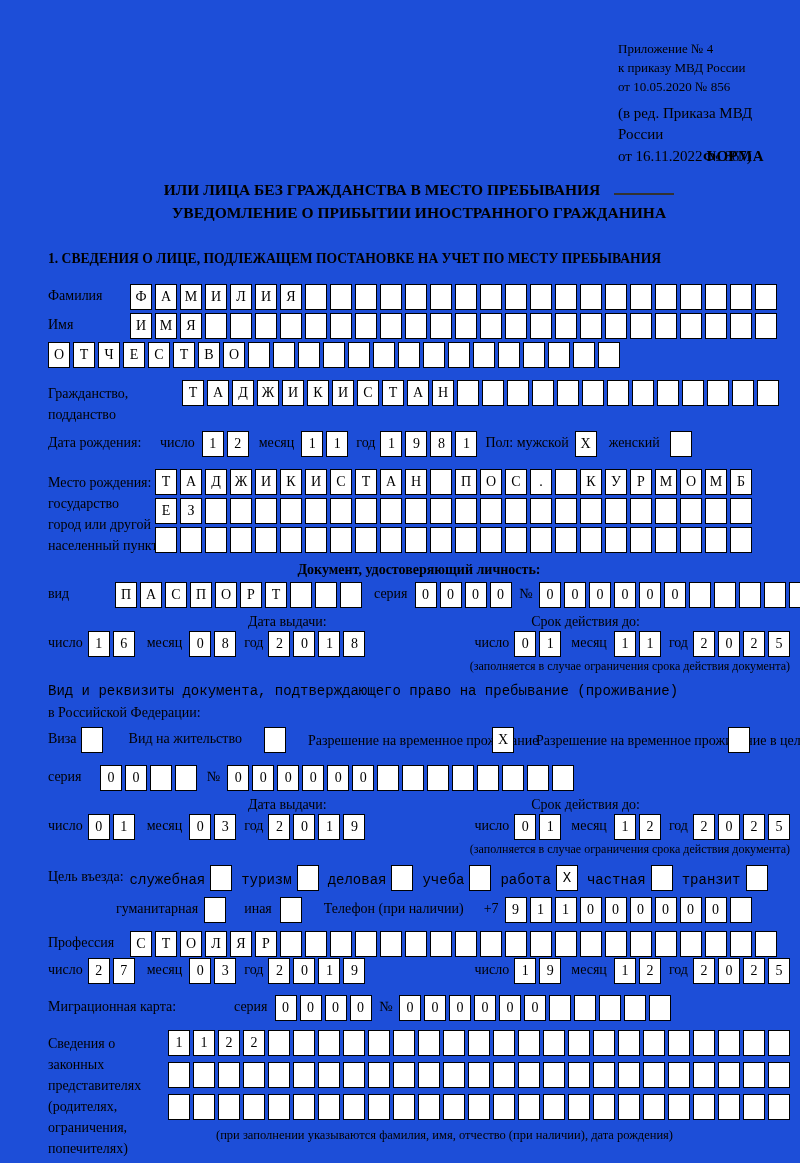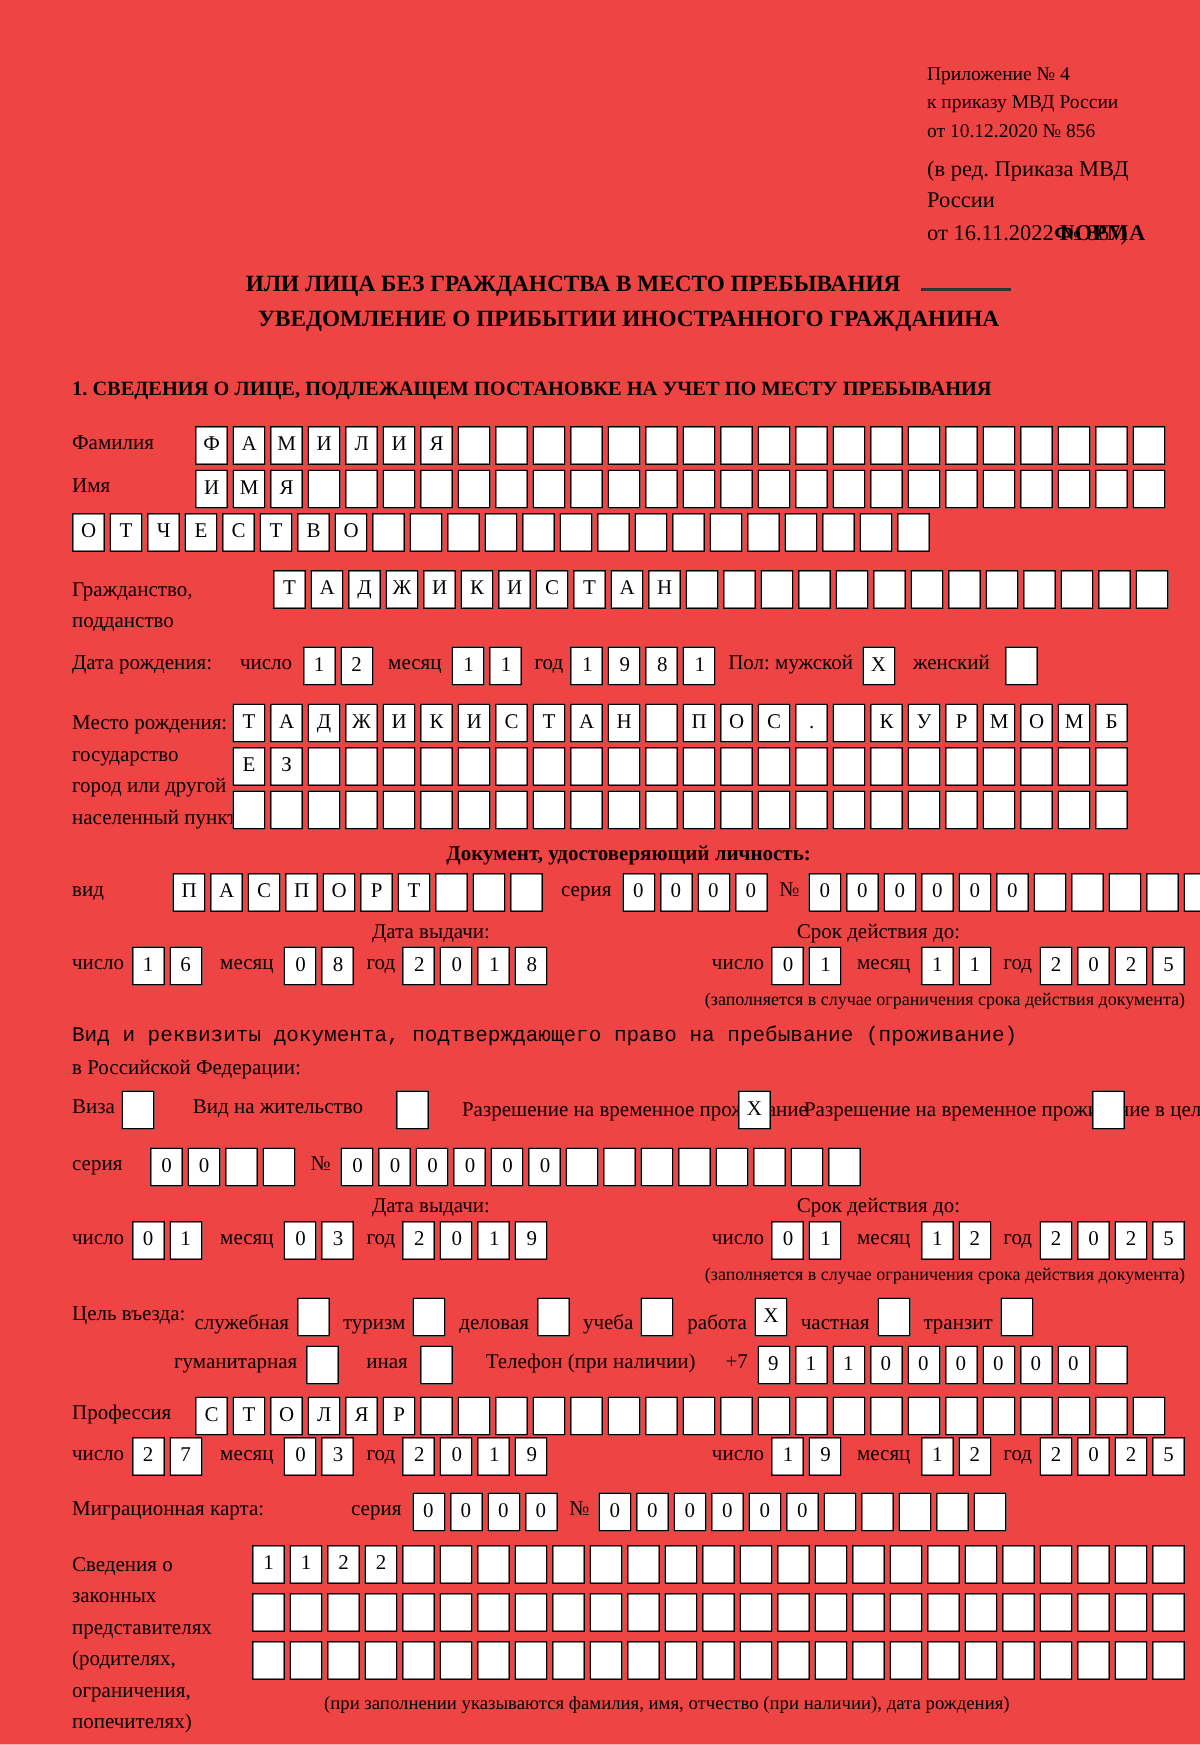--- a/index.html
+++ b/index.html
@@ -1,49 +1,49 @@
 <!DOCTYPE html>
 <html><head>
 <meta charset="utf-8">
 <style>
   html,body{margin:0;padding:0;background:#fff;}
   .page{width:800px;height:1163px;box-sizing:border-box;position:relative;overflow:hidden;
-        background:#ef4444;color:#000;padding:42px 10px 0 48px;
+        background:#1d4ed8;color:#000;padding:42px 10px 0 48px;
         font-family:"Liberation Serif","DejaVu Serif",serif;}
   .appendix{position:absolute;left:618px;top:40px;font-size:13px;line-height:1.45;}
   .appendix .amend{font-size:15px;}
   .appendix .gap{margin-top:6px;}
   .forma{position:absolute;right:36px;top:148px;font-weight:bold;font-size:15px;letter-spacing:.5px;}
   .title{margin-top:136px;text-align:center;font-weight:bold;font-size:15.5px;line-height:1.5;}
   .title-blank{display:inline-block;width:60px;border-bottom:2.5px solid #333;height:13px;margin-left:14px;}
   .section{margin-top:26px;font-weight:bold;font-size:13.6px;}
   .frow{display:flex;align-items:flex-start;font-size:14px;white-space:nowrap;}
   .lbl{flex:none;padding-top:4px;}
   .cells{display:flex;gap:3px;flex:none;}
   .cell{flex:none;box-sizing:border-box;width:22px;height:26px;border:1.7px solid #000;background:#fff;
         display:flex;align-items:center;justify-content:center;font-size:14px;line-height:1;}
   .lblcol{flex:none;line-height:21px;padding-top:3px;}
   .stack .cells{margin-bottom:3px;}
   .center-head{text-align:center;font-weight:bold;font-size:14px;}
   .dheads{display:flex;font-size:14px;}
   .limit-note{font-size:12px;text-align:right;margin-top:2px;}
-  .opt{display:flex;gap:5px;margin-right:9px;align-items:flex-end;}
+  .opt{display:flex;gap:5px;margin-right:9px;align-items:center;font-family:Liberation Mono, monospace;}
   .opt-center{text-align:center;line-height:1.5;flex:none;font-size:14px;padding-top:3px;}
   .caption{font-size:12.5px;margin-top:8px;padding-left:140px;}
   .h30{height:30px;}
 </style>
 </head>
 <body>
 
 <div class="page">
 
   <div class="appendix">
     <div>Приложение № 4</div>
     <div>к приказу МВД России</div>
-    <div>от 10.12.2020 № 856</div>
+    <div>от 10.05.2020 № 856</div>
     <div class="amend gap">(в ред. Приказа МВД России</div>
     <div class="amend">от 16.11.2022 № 867)</div>
   </div>
   <div class="forma">ФОРМА</div>
 
   <div class="title">
     <div><span>ИЛИ ЛИЦА БЕЗ ГРАЖДАНСТВА В МЕСТО ПРЕБЫВАНИЯ</span><span class="title-blank"></span></div>
     <div>УВЕДОМЛЕНИЕ О ПРИБЫТИИ ИНОСТРАННОГО ГРАЖДАНИНА</div>
   </div>
 

